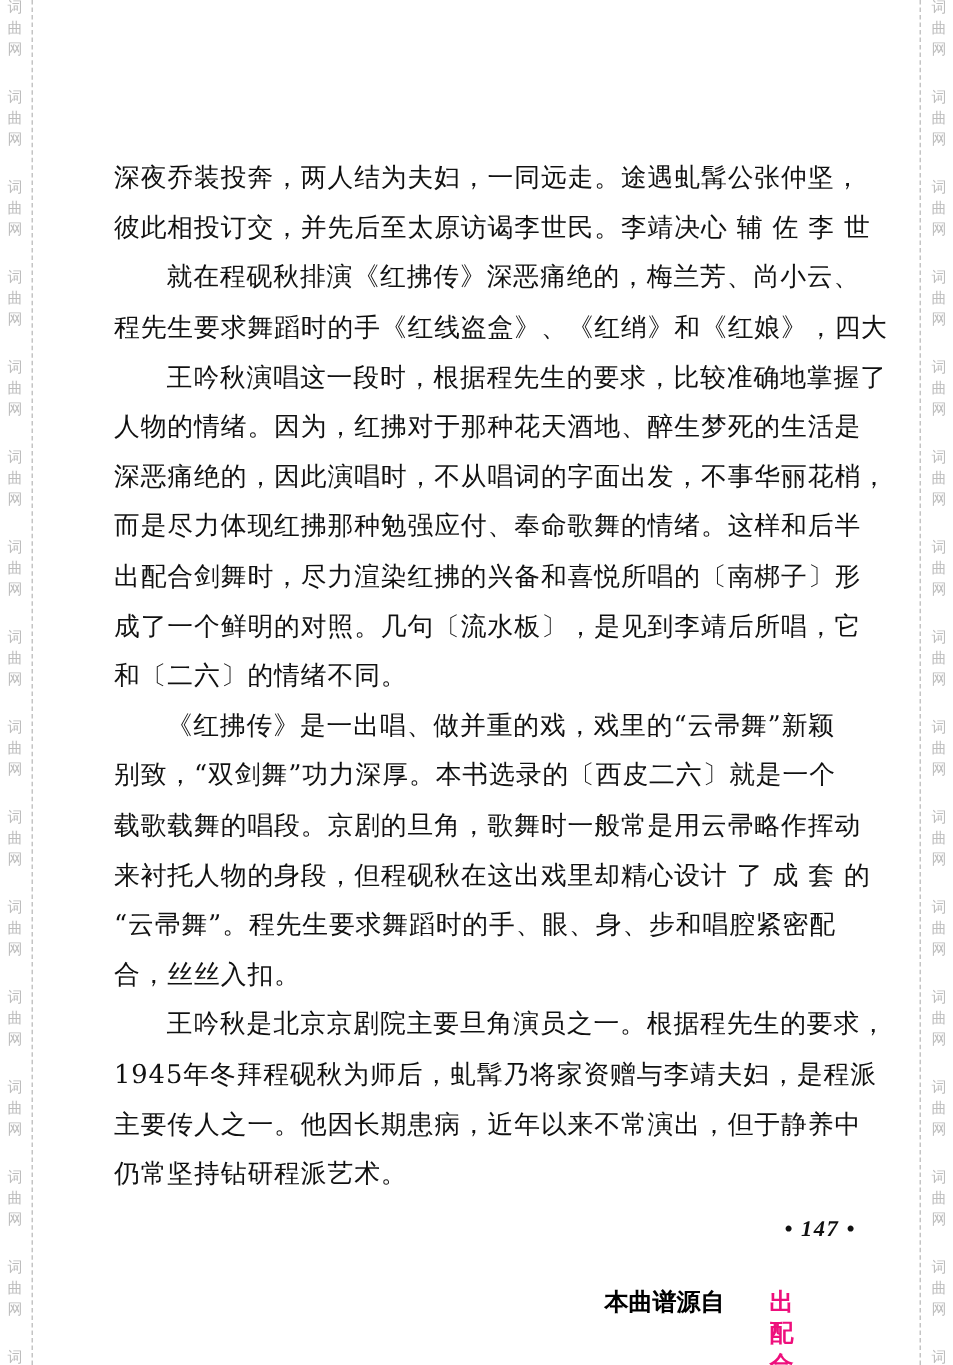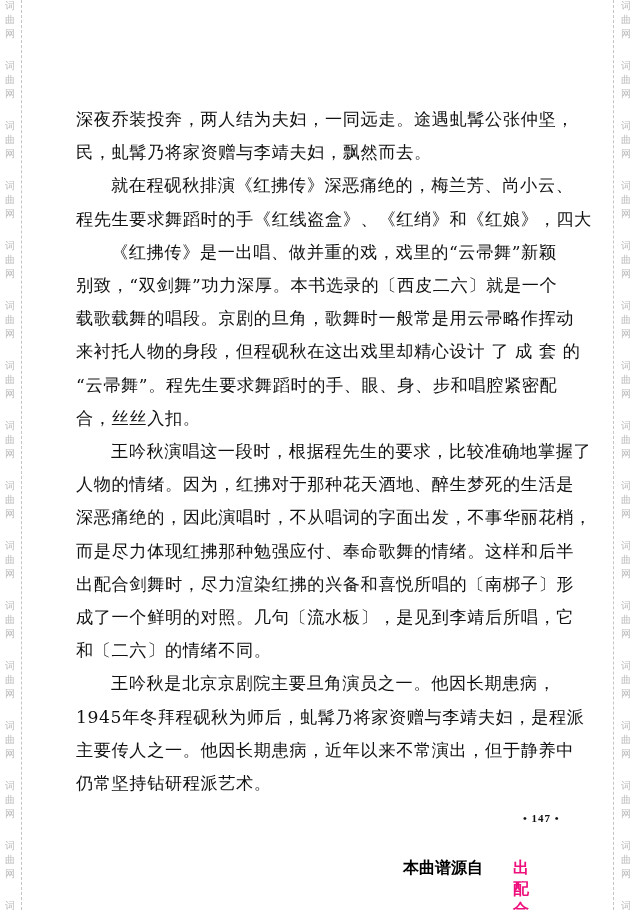--- a/index.html
+++ b/index.html
@@ -60,22 +60,23 @@
       text-align-last: left;
     }
     .para.indent { text-indent: 35px; }
     .line { display: block; white-space: nowrap; }
 
     .page-number {
       position: absolute;
       left: 507px;
       top: 812px;
       font-family: "Liberation Serif", serif;
+      font-style: italic;
       font-weight: bold;
-      font-size: 11px;
+      font-size: 15px;
       color: #111;
       letter-spacing: 1px;
       padding-left: 16px;
     }
     .source-bar {
       position: absolute;
       top: 858px;
       left: 0;
       width: 544px;
       height: 30px;
@@ -268,45 +269,45 @@
       </div>
       <div class="wm-group" style="top: 899px;">
         <span class="wm-char">词</span>
       </div>
     </div>
 </div>
 
 <div class="page-body">
   <p class="para">
     <span class="line">深夜乔装投奔，两人结为夫妇，一同远走。途遇虬髯公张仲坚，</span>
-    <span class="line">民，虬髯乃将家资赠与李靖夫妇，飘然而去。</span>
+    <span class="line">彼此相投订交，并先后至太原访谒李世民。李靖决心 辅 佐 李 世</span>
   </p>
   <p class="para indent">
     <span class="line">就在程砚秋排演《红拂传》深恶痛绝的，梅兰芳、尚小云、</span>
     <span class="line" style="text-indent:0">程先生要求舞蹈时的手《红线盗盒》、《红绡》和《红娘》，四大</span>
-  </p>
-  <p class="para indent">
-    <span class="line">《红拂传》是一出唱、做并重的戏，戏里的“云帚舞”新颖</span>
-    <span class="line" style="text-indent:0">别致，“双剑舞”功力深厚。本书选录的〔西皮二六〕就是一个</span>
-    <span class="line" style="text-indent:0">载歌载舞的唱段。京剧的旦角，歌舞时一般常是用云帚略作挥动</span>
-    <span class="line" style="text-indent:0">来衬托人物的身段，但程砚秋在这出戏里却精心设计 了 成 套 的</span>
-    <span class="line" style="text-indent:0">“云帚舞”。程先生要求舞蹈时的手、眼、身、步和唱腔紧密配</span>
-    <span class="line" style="text-indent:0">合，丝丝入扣。</span>
   </p>
   <p class="para indent">
     <span class="line">王吟秋演唱这一段时，根据程先生的要求，比较准确地掌握了</span>
     <span class="line" style="text-indent:0">人物的情绪。因为，红拂对于那种花天酒地、醉生梦死的生活是</span>
     <span class="line" style="text-indent:0">深恶痛绝的，因此演唱时，不从唱词的字面出发，不事华丽花梢，</span>
     <span class="line" style="text-indent:0">而是尽力体现红拂那种勉强应付、奉命歌舞的情绪。这样和后半</span>
     <span class="line" style="text-indent:0">出配合剑舞时，尽力渲染红拂的兴备和喜悦所唱的〔南梆子〕形</span>
     <span class="line" style="text-indent:0">成了一个鲜明的对照。几句〔流水板〕，是见到李靖后所唱，它</span>
     <span class="line" style="text-indent:0">和〔二六〕的情绪不同。</span>
   </p>
   <p class="para indent">
-    <span class="line">王吟秋是北京京剧院主要旦角演员之一。他因长期患病，</span>
+    <span class="line">《红拂传》是一出唱、做并重的戏，戏里的“云帚舞”新颖</span>
+    <span class="line" style="text-indent:0">别致，“双剑舞”功力深厚。本书选录的〔西皮二六〕就是一个</span>
+    <span class="line" style="text-indent:0">载歌载舞的唱段。京剧的旦角，歌舞时一般常是用云帚略作挥动</span>
+    <span class="line" style="text-indent:0">来衬托人物的身段，但程砚秋在这出戏里却精心设计 了 成 套 的</span>
+    <span class="line" style="text-indent:0">“云帚舞”。程先生要求舞蹈时的手、眼、身、步和唱腔紧密配</span>
+    <span class="line" style="text-indent:0">合，丝丝入扣。</span>
+  </p>
+  <p class="para indent">
+    <span class="line">王吟秋是北京京剧院主要旦角演员之一。根据程先生的要求，</span>
     <span class="line" style="text-indent:0">1945年冬拜程砚秋为师后，虬髯乃将家资赠与李靖夫妇，是程派</span>
     <span class="line" style="text-indent:0">主要传人之一。他因长期患病，近年以来不常演出，但于静养中</span>
     <span class="line" style="text-indent:0">仍常坚持钻研程派艺术。</span>
   </p>
 </div>
 
 <div class="page-number">• 147 •</div>
 
 <div class="source-bar">
   <span class="source-label">本曲谱源自</span>

